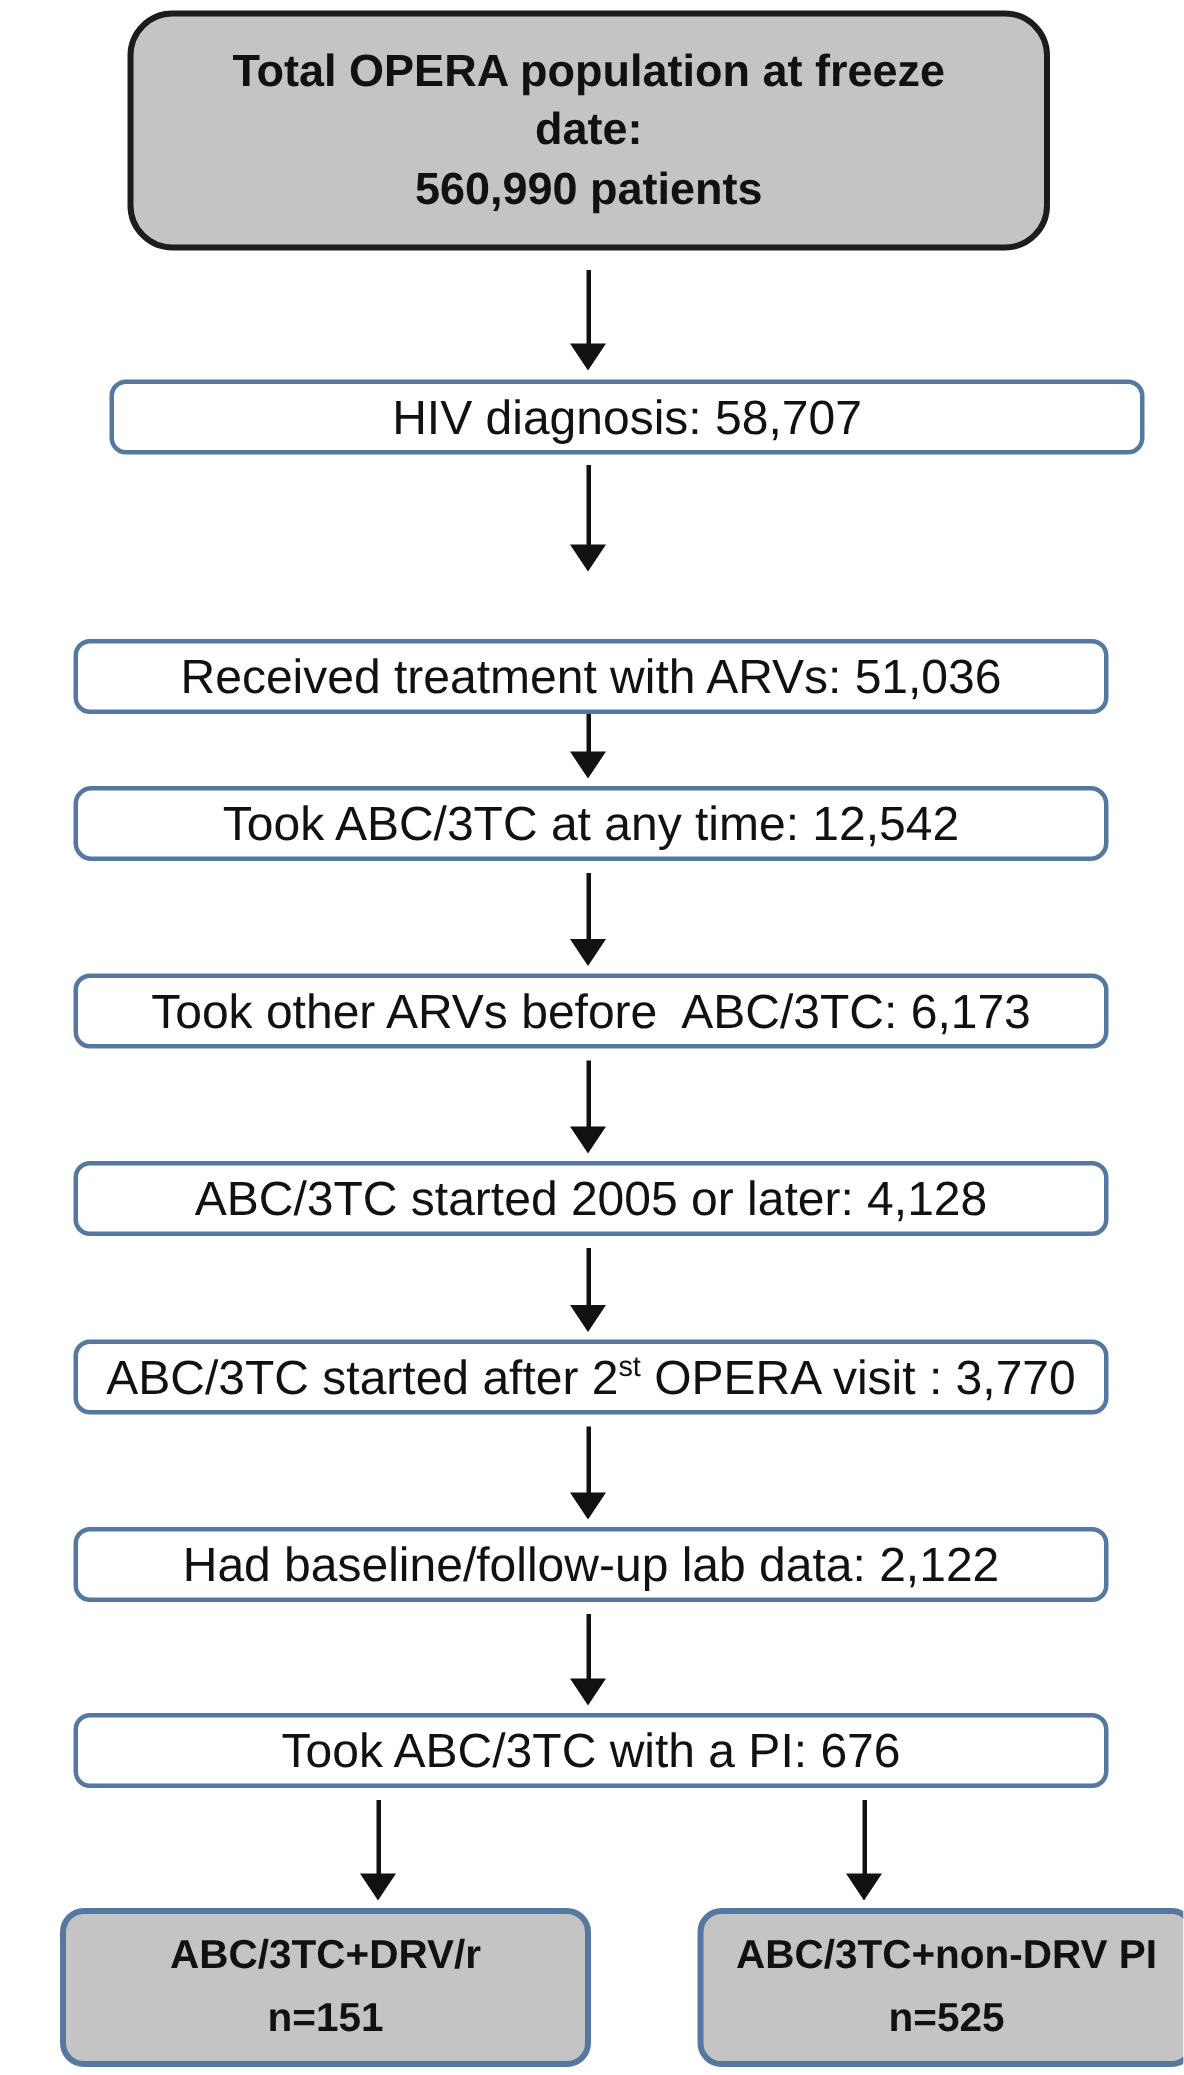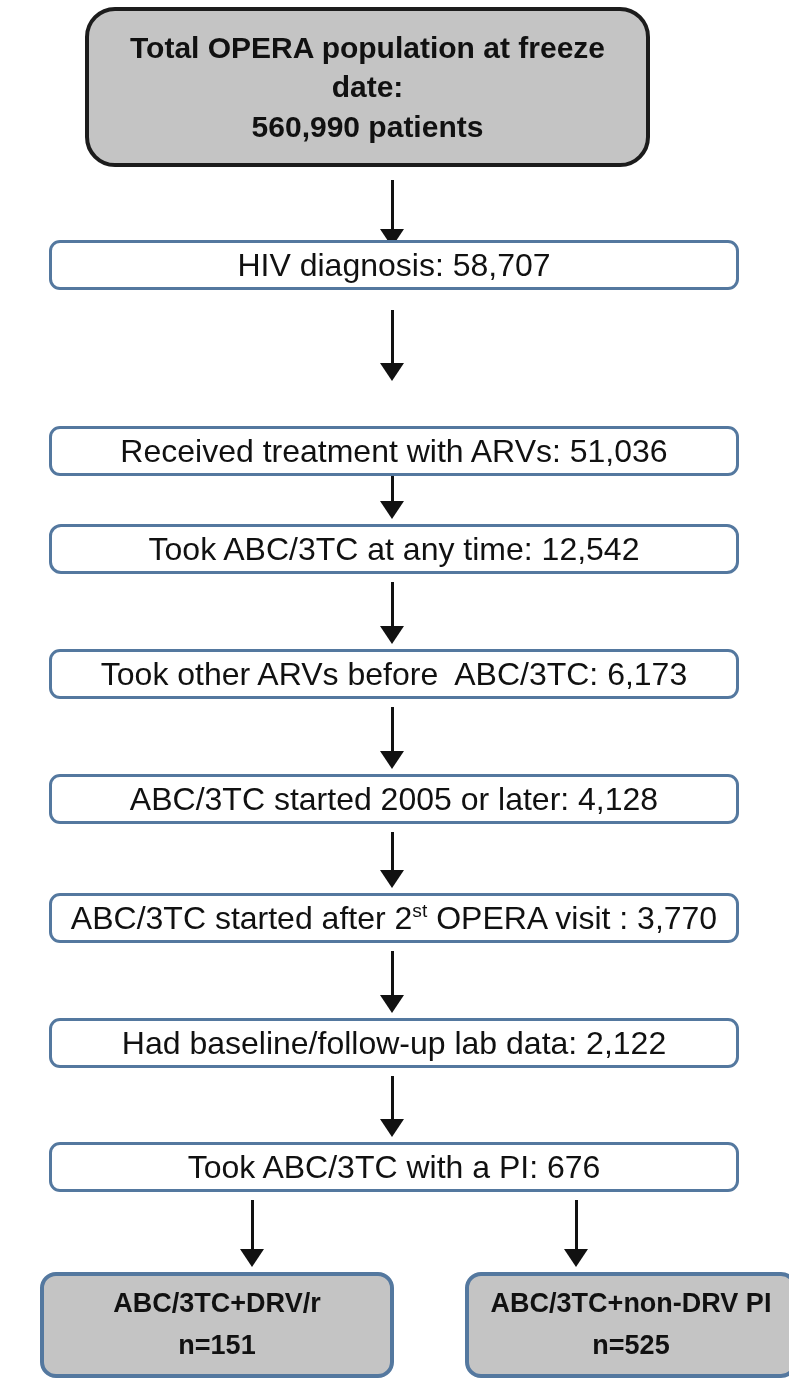--- a/index.html
+++ b/index.html
@@ -15,21 +15,21 @@
     width: 789px;
     height: 1383px;
     background: #ffffff;
     font-family: "Liberation Sans", sans-serif;
     color: var(--text-color);
     overflow: hidden;
   }
   .top-box {
     position: absolute;
     left: 85px; top: 7px;
-    width: 565px; height: 160px;
+    width: 615px; height: 160px;
     box-sizing: border-box;
     background: var(--gray-fill);
     border: 4px solid var(--dark-border);
     border-radius: 30px;
     display: flex; flex-direction: column;
     align-items: center; justify-content: center;
     text-align: center;
     font-weight: bold;
     font-size: 30px;
     line-height: 1.32;
@@ -128,21 +128,21 @@
   </div>
   <div class="arrow" style="left:392px; top:951px; height:62px;">
     <div class="shaft"></div>
     <div class="head"></div>
   </div>
   <div class="arrow" style="left:392px; top:1076px; height:61px;">
     <div class="shaft"></div>
     <div class="head"></div>
   </div>
 
-  <div class="step" style="top:240px;">
+  <div class="step" style="top:253px;margin-left:24px;">
     <span class="step-label">HIV diagnosis: 58,707</span>
   </div>
   <div class="step" style="top:386px;margin-top:40px;">
     <span class="step-label">Received treatment with ARVs: 51,036</span>
   </div>
   <div class="step" style="top:524px;border-radius:12px;">
     <span class="step-label">Took ABC/3TC at any time: 12,542</span>
   </div>
   <div class="step" style="top:649px;">
     <span class="step-label">Took other ARVs before  ABC/3TC: 6,173</span>

